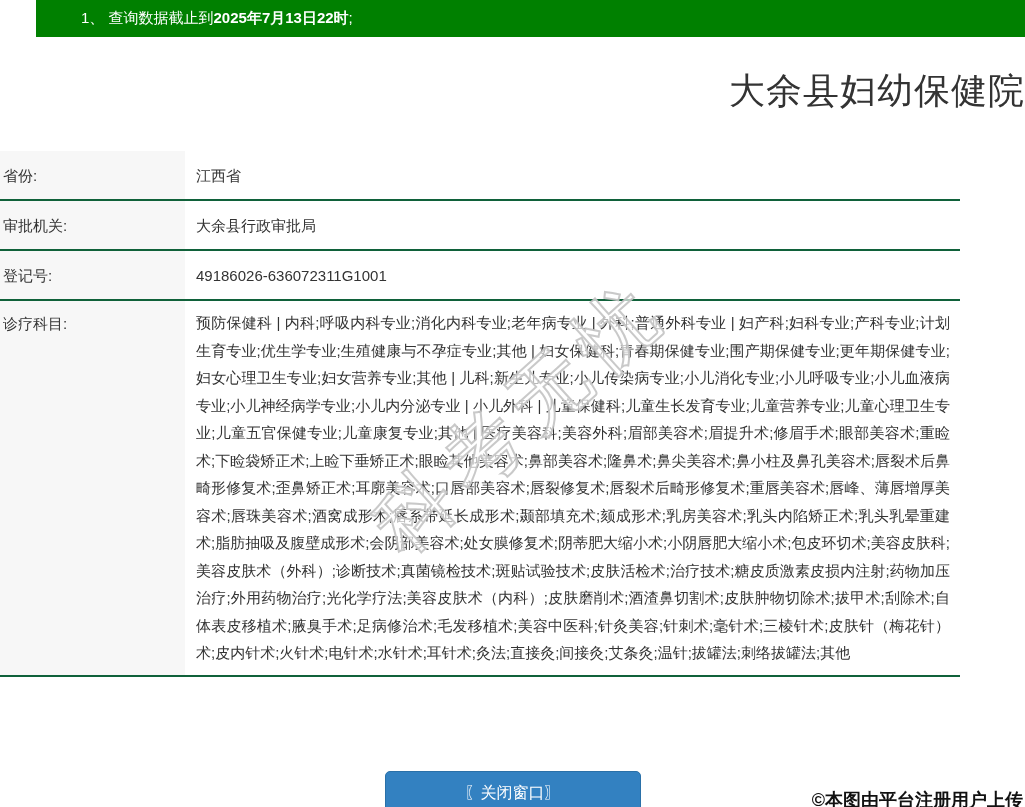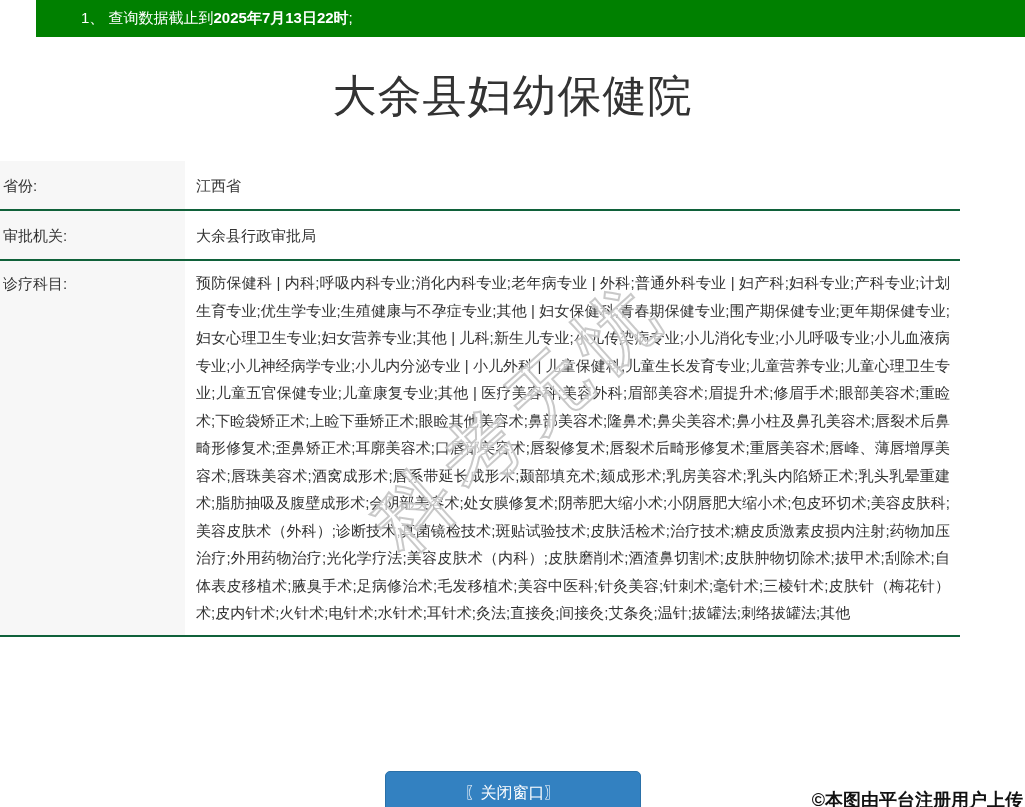--- a/index.html
+++ b/index.html
@@ -21,22 +21,22 @@
   }
   .notice-line {
     padding-left: 45px;
     font-size: 15px;
     line-height: 26px;
     white-space: nowrap;
   }
   .notice-line b { font-weight: bold; }
   
   .page-title {
-    text-align: center;
-    font-size: 44px;
+    text-align: right;
+    font-size: 36px;
     font-weight: 400;
     color: #333333;
     padding: 30px 0 35px 0;
     letter-spacing: 1px;
   }
   
   table.info-table {
     width: 960px;
     border-collapse: collapse;
     table-layout: fixed;
@@ -121,20 +121,24 @@
 <table class="info-table">
   <tbody>
       <tr>
     <td class="cell-label">省份:</td>
     <td class="cell-value">江西省</td>
   </tr>
   <tr>
     <td class="cell-label">审批机关:</td>
     <td class="cell-value">大余县行政审批局</td>
   </tr>
+  <tr>
+    <td class="cell-label">登记号:</td>
+    <td class="cell-value">49186026-636072311G1001</td>
+  </tr>
   <tr class="row-multiline">
     <td class="cell-label">诊疗科目:</td>
     <td class="cell-value">预防保健科 | 内科;呼吸内科专业;消化内科专业;老年病专业 | 外科;普通外科专业 | 妇产科;妇科专业;产科专业;计划生育专业;优生学专业;生殖健康与不孕症专业;其他 | 妇女保健科;青春期保健专业;围产期保健专业;更年期保健专业;妇女心理卫生专业;妇女营养专业;其他 | 儿科;新生儿专业;小儿传染病专业;小儿消化专业;小儿呼吸专业;小儿血液病专业;小儿神经病学专业;小儿内分泌专业 | 小儿外科 | 儿童保健科;儿童生长发育专业;儿童营养专业;儿童心理卫生专业;儿童五官保健专业;儿童康复专业;其他 | 医疗美容科;美容外科;眉部美容术;眉提升术;修眉手术;眼部美容术;重睑术;下睑袋矫正术;上睑下垂矫正术;眼睑其他美容术;鼻部美容术;隆鼻术;鼻尖美容术;鼻小柱及鼻孔美容术;唇裂术后鼻畸形修复术;歪鼻矫正术;耳廓美容术;口唇部美容术;唇裂修复术;唇裂术后畸形修复术;重唇美容术;唇峰、薄唇增厚美容术;唇珠美容术;酒窝成形术;唇系带延长成形术;颞部填充术;颏成形术;乳房美容术;乳头内陷矫正术;乳头乳晕重建术;脂肪抽吸及腹壁成形术;会阴部美容术;处女膜修复术;阴蒂肥大缩小术;小阴唇肥大缩小术;包皮环切术;美容皮肤科;美容皮肤术（外科）;诊断技术;真菌镜检技术;斑贴试验技术;皮肤活检术;治疗技术;糖皮质激素皮损内注射;药物加压治疗;外用药物治疗;光化学疗法;美容皮肤术（内科）;皮肤磨削术;酒渣鼻切割术;皮肤肿物切除术;拔甲术;刮除术;自体表皮移植术;腋臭手术;足病修治术;毛发移植术;美容中医科;针灸美容;针刺术;毫针术;三棱针术;皮肤针（梅花针）术;皮内针术;火针术;电针术;水针术;耳针术;灸法;直接灸;间接灸;艾条灸;温针;拔罐法;刺络拔罐法;其他</td>
   </tr>
 </tbody>
   </table>
 
 <div class="watermark">科考无忧</div>
 
 <button class="close-btn">〖关闭窗口〗</button>

